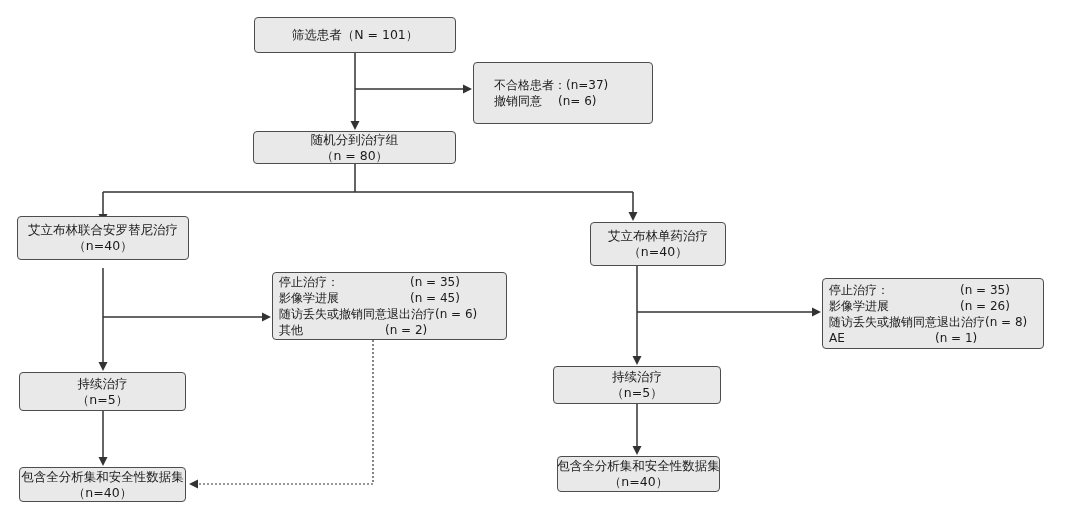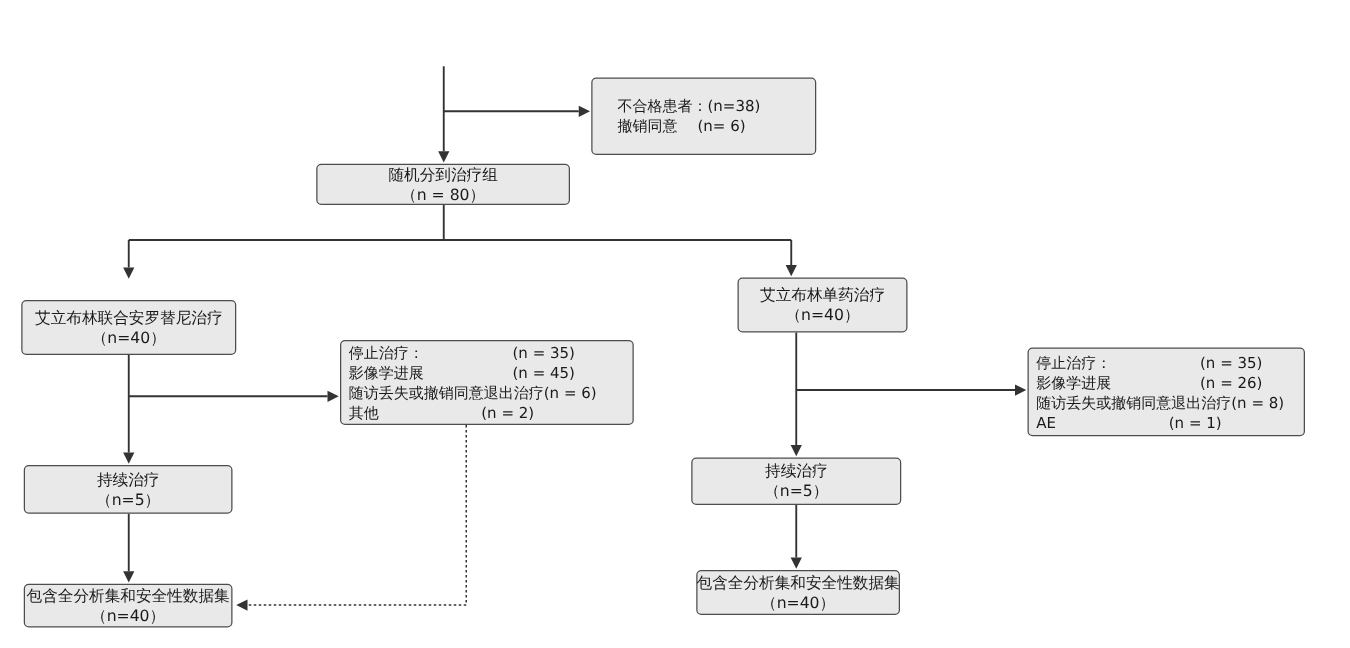--- a/index.html
+++ b/index.html
@@ -37,21 +37,21 @@
   .box.detail{align-items:stretch;padding:3px 6px;}
   .detail-row{display:flex;font-size:12px;line-height:16px;}
   .detail-row .lbl{white-space:nowrap;min-width:131px;}
   .detail-row.short .lbl{min-width:106px;}
   .detail-row .val{white-space:nowrap;}
   #b-excluded .detail-row .lbl{min-width:64px;}
   
   #b-screened{left:254px;top:17px;width:202px;height:36px;}
   #b-excluded{left:473px;top:62px;width:180px;height:62px;padding-left:20px;}
   #b-randomized{left:253px;top:131px;width:203px;height:33px;justify-content:center;}
-  #b-arm-combo{left:17px;top:240px;width:172px;height:44px;}
+  #b-arm-combo{left:17px;top:216px;width:172px;height:44px;}
   #b-arm-mono{left:565px;top:222px;width:136px;height:44px;margin-left:25px;}
   #b-disc-combo{left:272px;top:272px;width:235px;height:68px;}
   #b-disc-mono{left:822px;top:278px;width:222px;height:71px;}
   #b-cont-combo{left:19px;top:372px;width:167px;height:39px;}
   #b-cont-mono{left:553px;top:366px;width:168px;height:38px;}
   #b-analysis-combo{left:19px;top:467px;width:167px;height:35px;}
   #b-analysis-mono{left:557px;top:456px;width:163px;height:36px;}
 </style>
 </head>
 <body>
@@ -85,25 +85,28 @@
     <path d="M103,411 V457"></path>
     <polygon points="98.5,457 107.5,457 103,466"></polygon>
 
     <path d="M637,404 V446"></path>
     <polygon points="632.5,446 641.5,446 637,455"></polygon>
 
     <path class="dotted" d="M373,340 V484 H198"></path>
     <polygon points="198,479.5 198,488.5 189,484"></polygon>
   </svg>
 
+  <div class="box center" id="b-screened">
+    <span>筛选患者（N = 101）</span>
+  </div>
 
   <div class="box detail" id="b-excluded">
     <div class="detail-row">
       <span class="lbl">不合格患者：</span>
-      <span class="val">(n=38)</span>
+      <span class="val">(n=37)</span>
     </div>
     <div class="detail-row">
       <span class="lbl">撤销同意</span>
       <span class="val">(n= 6)</span>
     </div>
   </div>
 
   <div class="box center" id="b-randomized">
     <span>随机分到治疗组</span>
     <span>（n = 80）</span>

